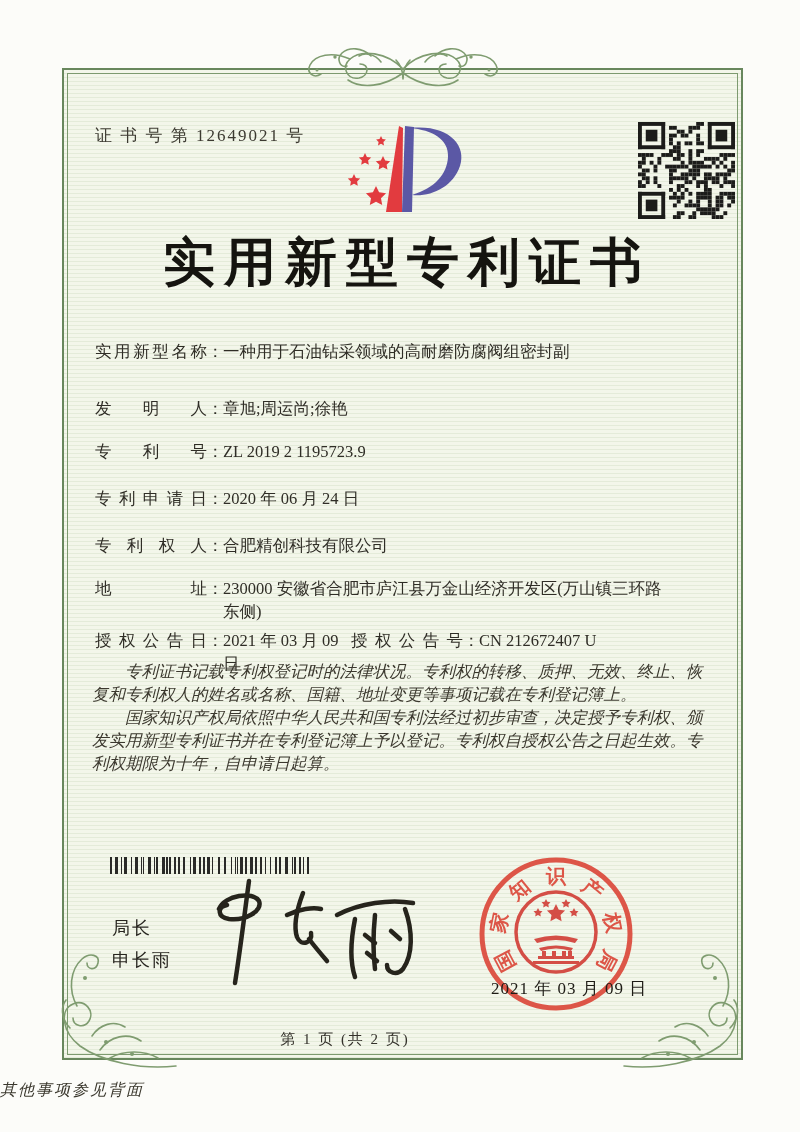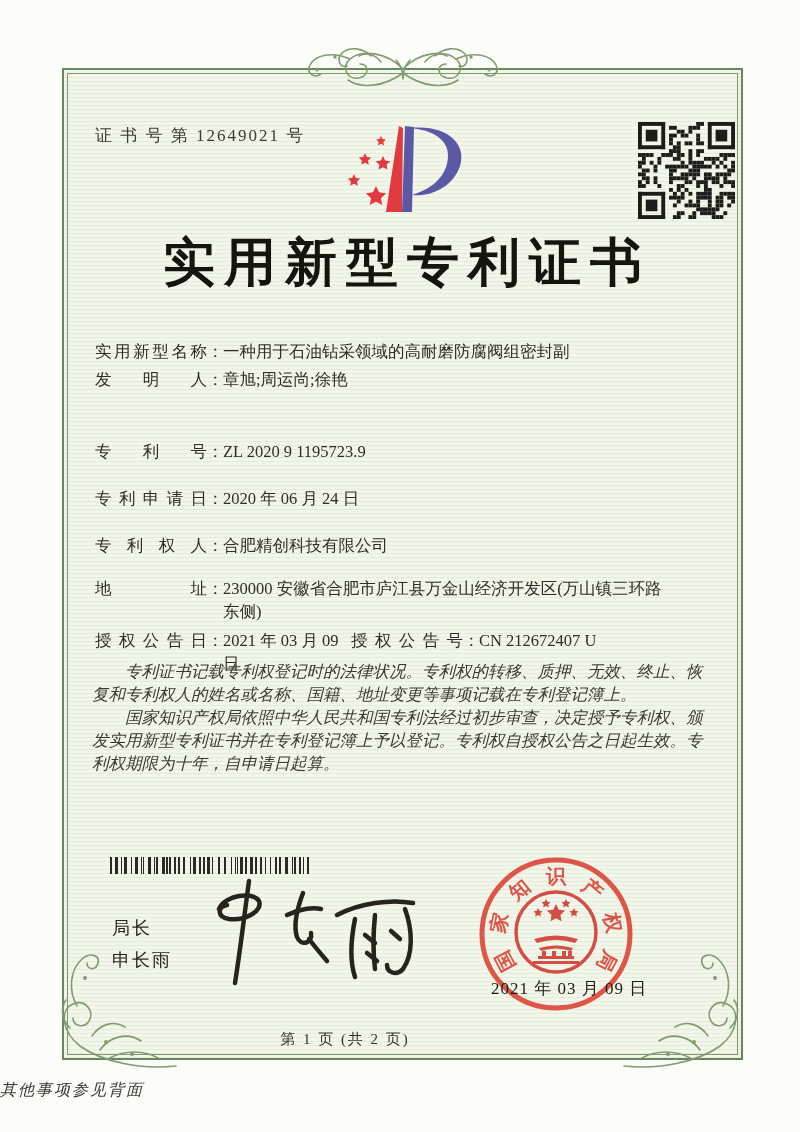--- a/index.html
+++ b/index.html
@@ -332,25 +332,25 @@
       <rect x="0" y="18" width="1" height="7" fill="#1c1c1a"></rect>
       <rect x="6" y="18" width="1" height="7" fill="#1c1c1a"></rect>
       <rect x="2" y="20" width="3" height="3" fill="#1c1c1a"></rect>
     </svg>
 
   <div class="abs title">实用新型专利证书</div>
 
   <div class="abs field-row" style="top:340px;">
     <span class="flabel">实用新型名称</span><span class="fcolon">：</span><span class="fvalue">一种用于石油钻采领域的高耐磨防腐阀组密封副</span>
   </div>
-  <div class="abs field-row" style="top:368px;">
+  <div class="abs field-row" style="top:397px;">
     <span class="flabel">发明人</span><span class="fcolon">：</span><span class="fvalue">章旭;周运尚;徐艳</span>
   </div>
   <div class="abs field-row" style="top:440px;">
-    <span class="flabel">专利号</span><span class="fcolon">：</span><span class="fvalue">ZL 2020 9 1195723.9</span>
+    <span class="flabel">专利号</span><span class="fcolon">：</span><span class="fvalue">ZL 2019 2 1195723.9</span>
   </div>
   <div class="abs field-row" style="top:487px;">
     <span class="flabel">专利申请日</span><span class="fcolon">：</span><span class="fvalue">2020 年 06 月 24 日</span>
   </div>
   <div class="abs field-row" style="top:534px;">
     <span class="flabel">专利权人</span><span class="fcolon">：</span><span class="fvalue">合肥精创科技有限公司</span>
   </div>
   <div class="abs field-row" style="top:577px;">
     <span class="flabel">地址</span><span class="fcolon">：</span><span class="fvalue wrap">230000 安徽省合肥市庐江县万金山经济开发区(万山镇三环路东侧)</span>
   </div>

